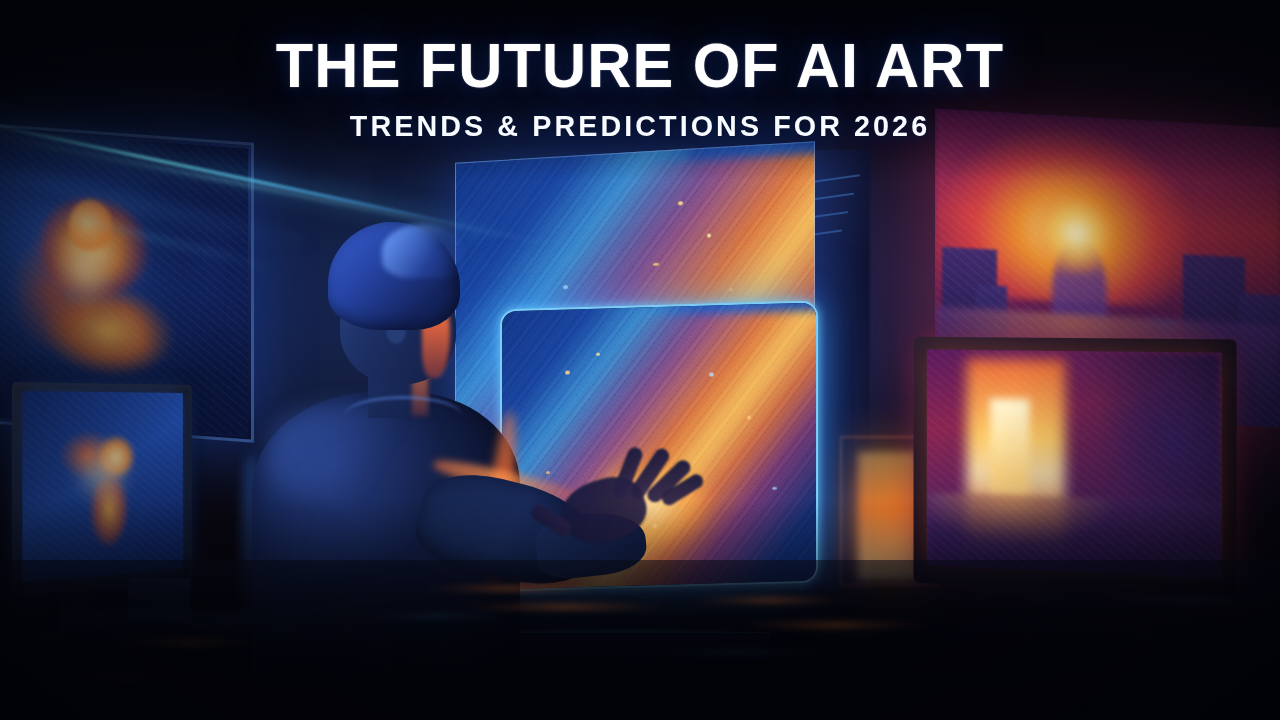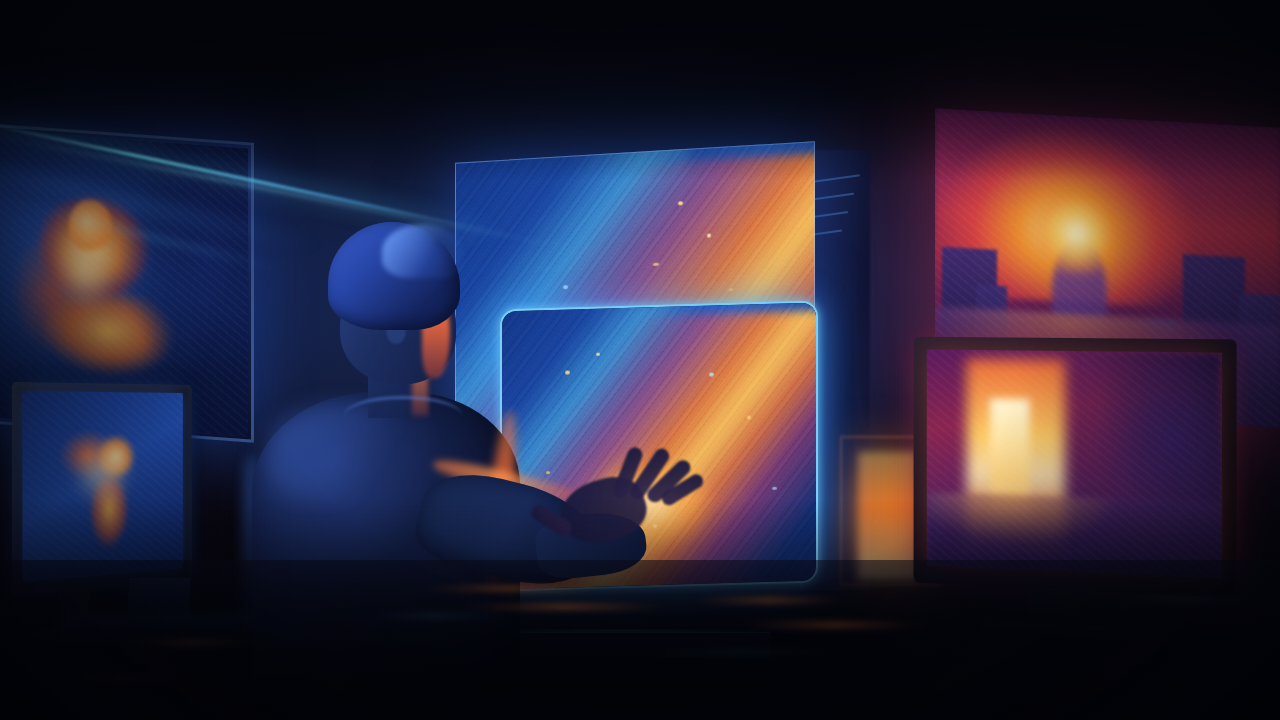--- a/index.html
+++ b/index.html
@@ -698,14 +698,18 @@
   <div class="streak s3"></div>
   <div class="streak s1"></div>
   <div class="streak s2"></div>
   <div class="streak s5"></div>
   <div class="streak s4"></div>
 
   <div class="top-dark"></div>
   <div class="bottom-dark"></div>
   <div class="vignette"></div>
 
+  <div id="title-block">
+    <div id="main-title">THE FUTURE OF AI ART</div>
+    <div id="sub-title">TRENDS &amp; PREDICTIONS FOR 2026</div>
+  </div>
 
 </div>
 
 </body></html>

